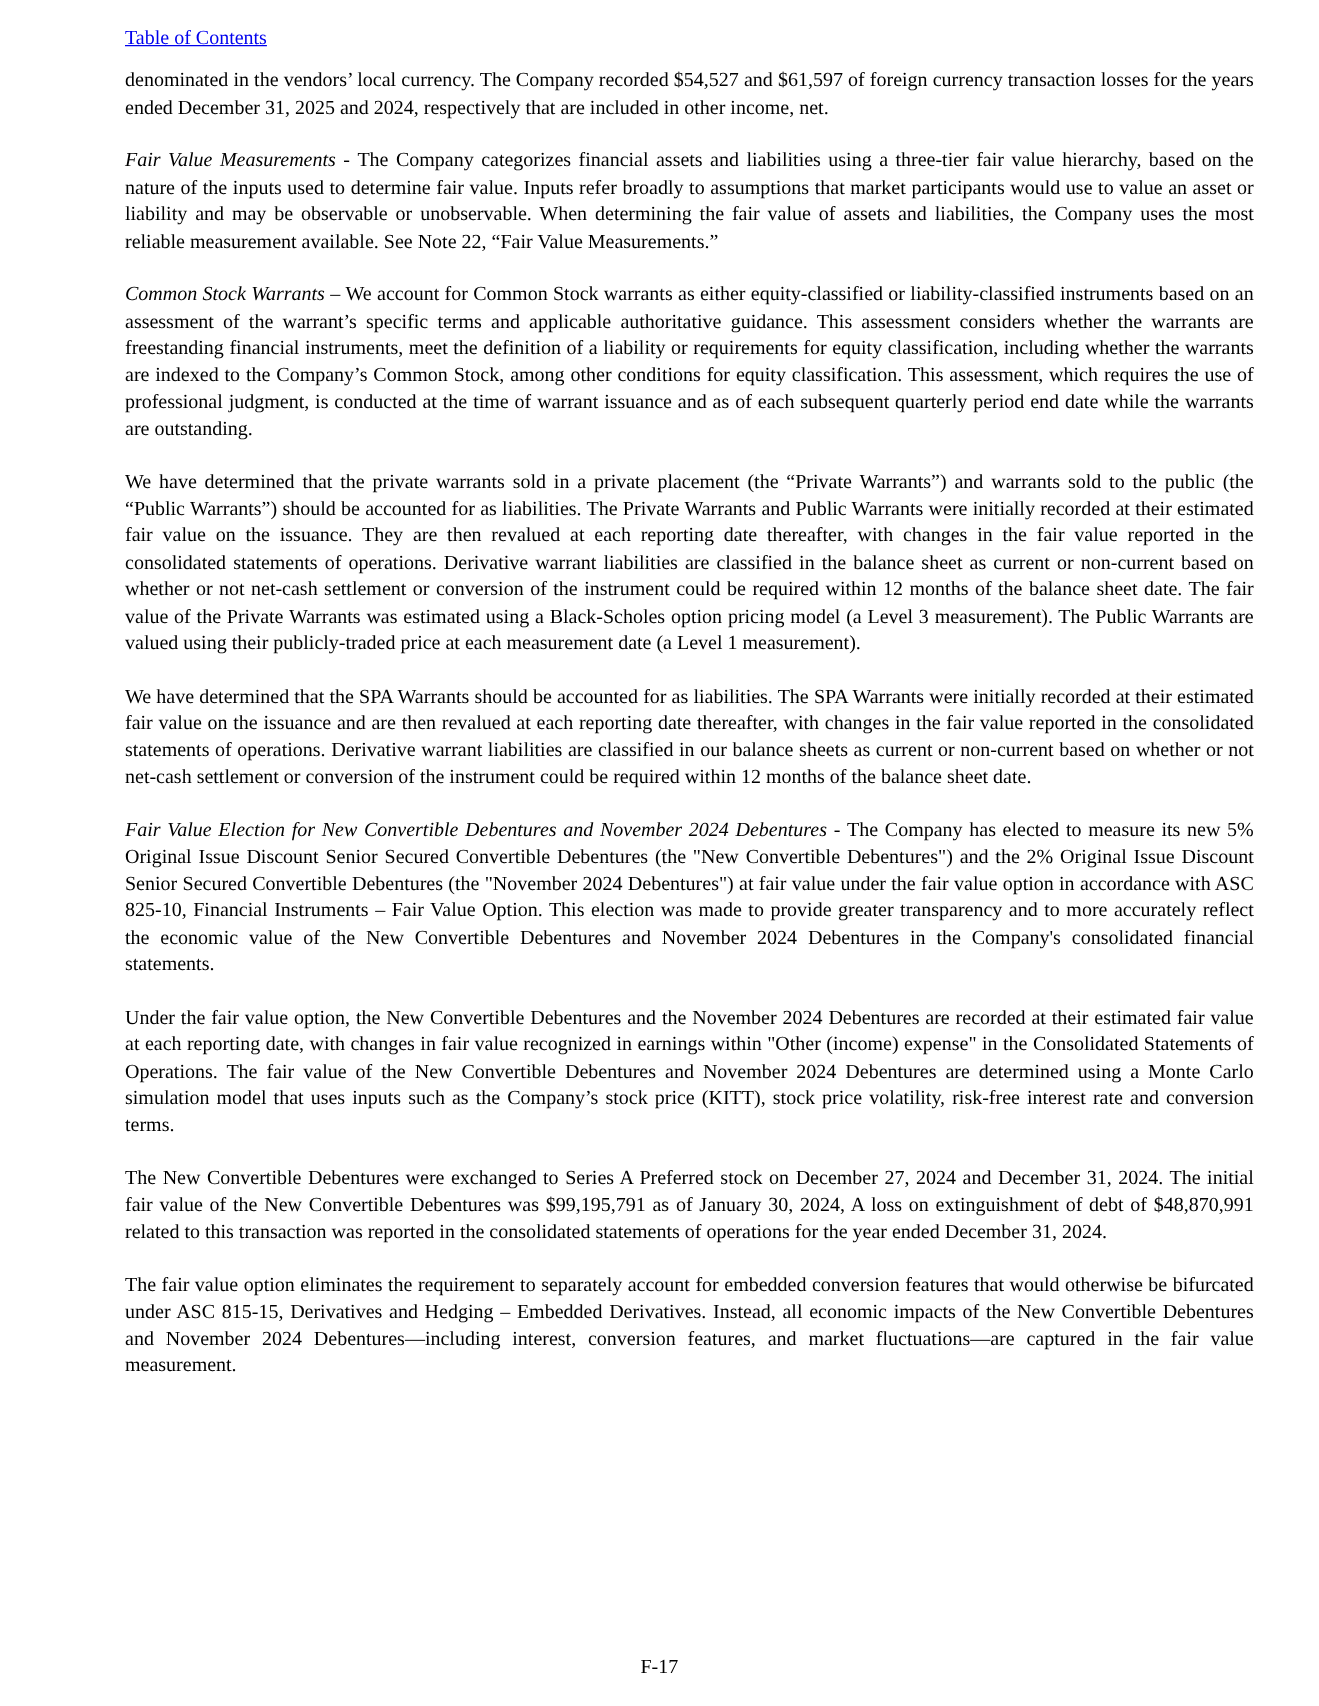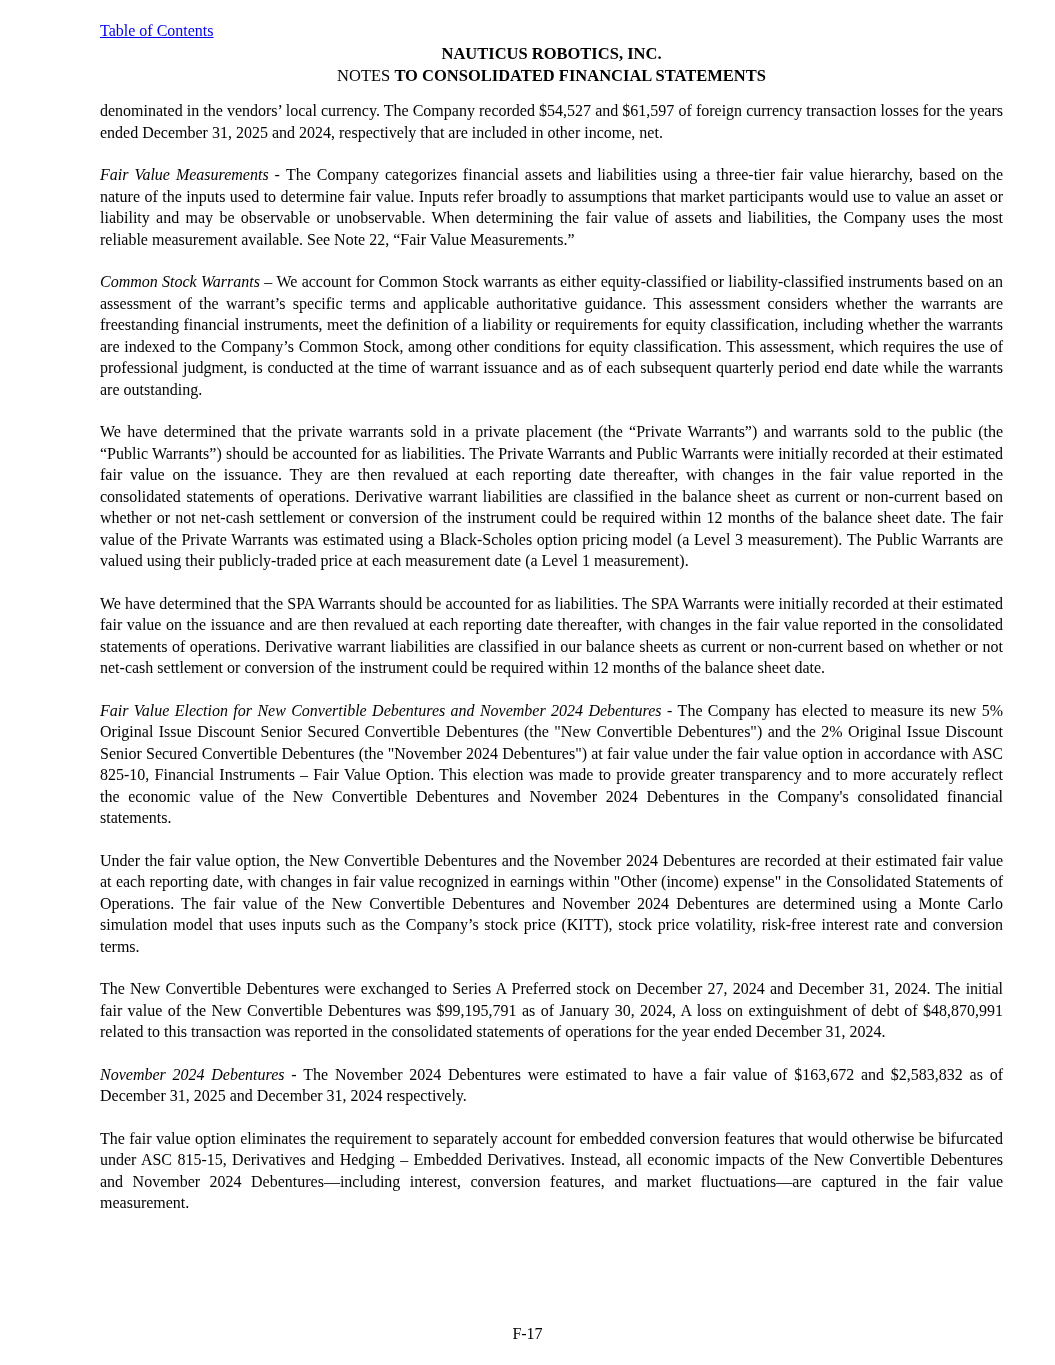--- a/index.html
+++ b/index.html
@@ -59,42 +59,37 @@
   }
 </style>
 </head>
 <body>
 
 <div class="page">
   <div class="content">
 
     <a class="toc-link">Table of Contents</a>
 
-    <div class="doc-header">
-      <div class="company">NAUTICUS ROBOTICS, INC.</div>
-      <div><span>NOTES </span><span class="notes-bold">TO CONSOLIDATED FINANCIAL STATEMENTS</span></div>
-    </div>
 
     <div class="body-text">
       <p><span>denominated in the vendors’ local currency. The Company recorded $54,527 and $61,597 of foreign currency transaction losses for the years ended December 31, 2025 and 2024, respectively that are included in other income, net.</span></p>
 
       <p><span class="lead">Fair Value Measurements - </span><span>The Company categorizes financial assets and liabilities using a three-tier fair value hierarchy, based on the nature of the inputs used to determine fair value. Inputs refer broadly to assumptions that market participants would use to value an asset or liability and may be observable or unobservable. When determining the fair value of assets and liabilities, the Company uses the most reliable measurement available. See Note 22, “Fair Value Measurements.”</span></p>
 
       <p><span class="lead">Common Stock Warrants – </span><span>We account for Common Stock warrants as either equity-classified or liability-classified instruments based on an assessment of the warrant’s specific terms and applicable authoritative guidance. This assessment considers whether the warrants are freestanding financial instruments, meet the definition of a liability or requirements for equity classification, including whether the warrants are indexed to the Company’s Common Stock, among other conditions for equity classification. This assessment, which requires the use of professional judgment, is conducted at the time of warrant issuance and as of each subsequent quarterly period end date while the warrants are outstanding.</span></p>
 
       <p><span>We have determined that the private warrants sold in a private placement  (the “Private Warrants”) and warrants sold to the public (the “Public Warrants”) should be accounted for as liabilities. The Private Warrants and Public Warrants were initially recorded at their estimated fair value on the issuance. They are then revalued at each reporting date thereafter, with changes in the fair value reported in the consolidated statements of operations. Derivative warrant liabilities are classified in the balance sheet as current or non-current based on whether or not net-cash settlement or conversion of the instrument could be required within 12 months of the balance sheet date. The fair value of the Private Warrants was estimated using a Black-Scholes option pricing model (a Level 3 measurement). The Public Warrants are valued using their publicly-traded price at each measurement date (a Level 1 measurement).</span></p>
 
       <p><span>We have determined that the SPA Warrants should be accounted for as liabilities. The SPA Warrants were initially recorded at their estimated fair value on the issuance and are then revalued at each reporting date thereafter, with changes in the fair value reported in the consolidated statements of operations. Derivative warrant liabilities are classified in our balance sheets as current or non-current based on whether or not net-cash settlement or conversion of the instrument could be required within 12 months of the balance sheet date.</span></p>
 
       <p><span class="lead">Fair Value Election for New Convertible Debentures and November 2024 Debentures - </span><span>The Company has elected to measure its new 5% Original Issue Discount Senior Secured Convertible Debentures (the "New Convertible Debentures") and the 2% Original Issue Discount Senior Secured Convertible Debentures (the "November 2024 Debentures") at fair value under the fair value option in accordance with ASC 825-10, Financial Instruments – Fair Value Option. This election was made to provide greater transparency and to more accurately reflect the economic value of the New Convertible Debentures and November 2024 Debentures in the Company's consolidated financial statements.</span></p>
 
       <p><span>Under the fair value option, the New Convertible Debentures and the November 2024 Debentures are recorded at their estimated fair value at each reporting date, with changes in fair value recognized in earnings within "Other (income) expense" in the Consolidated Statements of Operations. The fair value of the New Convertible Debentures and November 2024 Debentures are determined using a Monte Carlo simulation model that uses inputs such as the Company’s stock price (KITT), stock price volatility, risk-free interest rate and conversion terms.</span></p>
 
       <p><span>The New Convertible Debentures were exchanged to Series A Preferred stock on December 27, 2024 and December 31, 2024. The initial fair value of the New Convertible Debentures was $99,195,791 as of January 30, 2024,  A loss on extinguishment of debt of $48,870,991 related to this transaction was reported in the consolidated statements of operations for the year ended December 31, 2024.</span></p>
 
-      <p><span class="lead">November 2024 Debentures - </span><span>The November 2024 Debentures were estimated to have a fair value of $163,672 and $2,583,832 as of December 31, 2025 and December 31, 2024 respectively.</span></p>
 
       <p><span>The fair value option eliminates the requirement to separately account for embedded conversion features that would otherwise be bifurcated under ASC 815-15, Derivatives and Hedging – Embedded Derivatives. Instead, all economic impacts of the New Convertible Debentures and November 2024 Debentures—including interest, conversion features, and market fluctuations—are captured in the fair value measurement.</span></p>
     </div>
   </div>
 
   <div class="footer">F-17</div>
 </div>
 
 </body></html>

